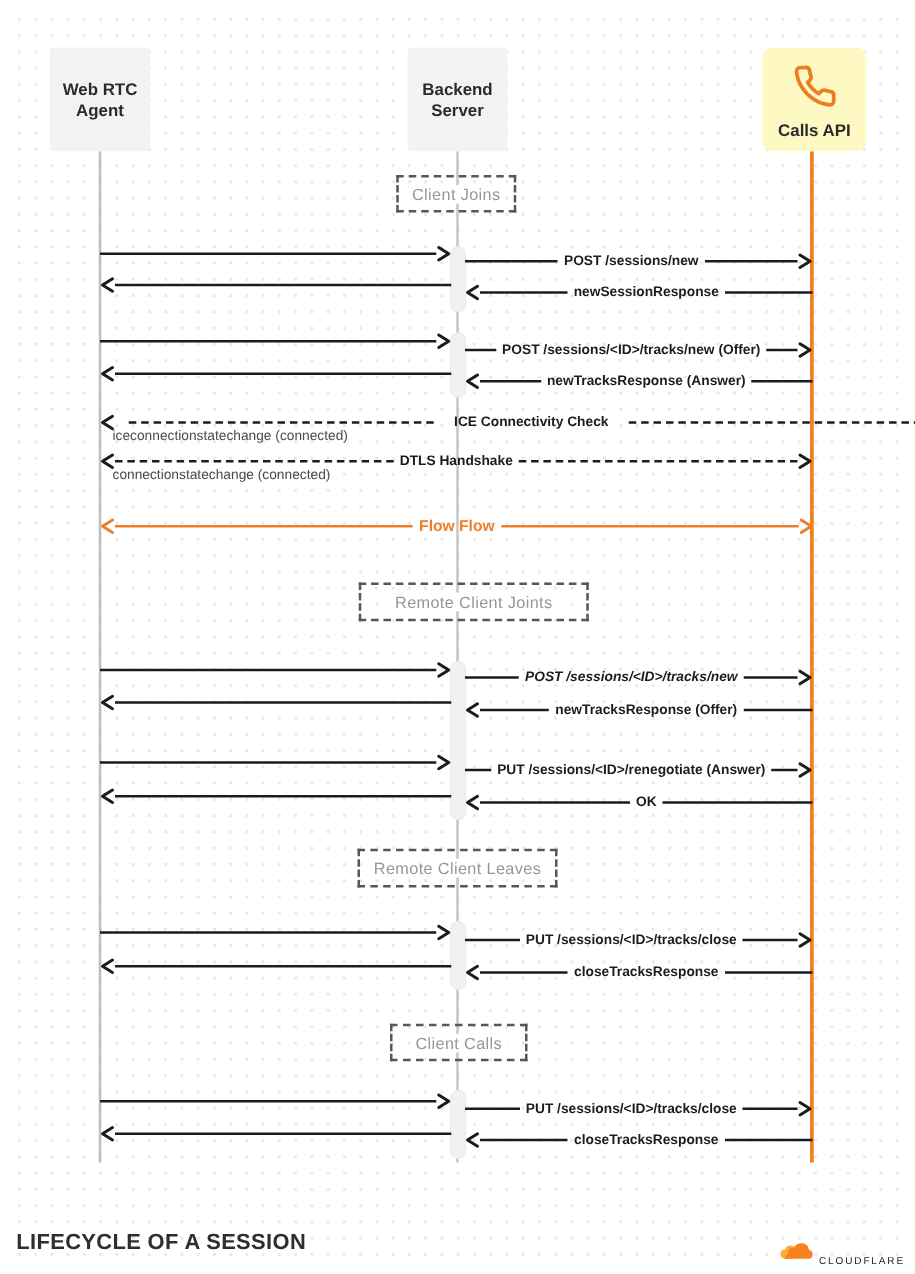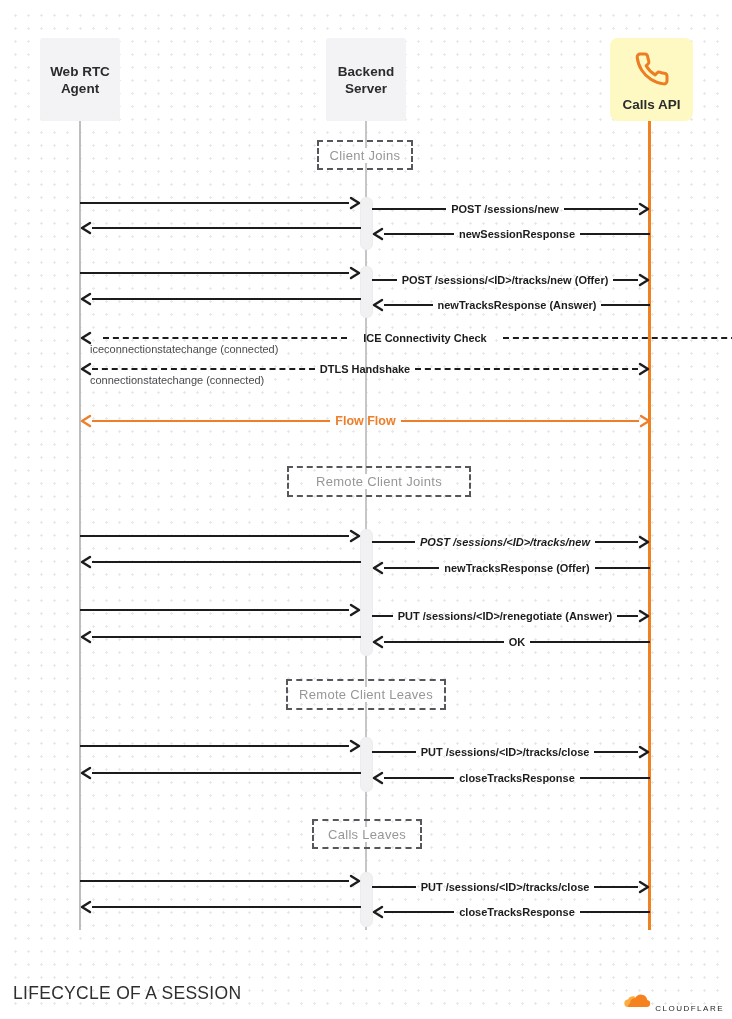--- a/index.html
+++ b/index.html
@@ -29,21 +29,21 @@
   
   .arrow{position:absolute;display:flex;align-items:center;height:16px;margin-top:-8px;z-index:3;}
   .seg{flex:1 1 auto;min-width:2px;height:2px;}
   .seg.dash{height:0;background:none !important;border-top:2px dashed #1c1c1e;}
   .seg.media-seg{height:2.5px;}
   .mlabel{flex:0 0 auto;font-weight:700;font-size:11px;color:#1c1c1e;padding:0 5px;white-space:nowrap;}
   .mlabel.media-label{color:#ed7f2a;font-size:12.5px;}
   .head{flex:0 0 auto;display:flex;align-items:center;}
   .sublabel{position:absolute;font-size:11px;color:#4a4b4f;z-index:3;white-space:nowrap;}
   
-  .footer-title{position:absolute;left:13px;top:983px;font-size:17.5px;font-weight:400;letter-spacing:.3px;color:#2e2e30;z-index:5;}
+  .footer-title{position:absolute;left:13px;top:983px;font-size:17.5px;font-weight:700;letter-spacing:.3px;color:#2e2e30;z-index:5;}
   .logo{position:absolute;right:8px;top:989px;display:flex;align-items:center;gap:4px;z-index:5;}
   .logo-text{font-size:8px;font-weight:400;letter-spacing:1.5px;color:#1f1f21;margin-top:15px;}
 </style>
 </head>
 <body>
 
 <div id="canvas">
   <div class="dots"></div>
 
   <div id="lifelines-layer">
@@ -327,21 +327,21 @@
       <div class="section" style="left: 317px; top: 140px; width: 96px; height: 30px; text-align: center;">
         <span class="section-label">Client Joins</span>
       </div>
       <div class="section" style="left: 287px; top: 447px; width: 184px; height: 31px; margin-top: 19px;">
         <span class="section-label">Remote Client Joints</span>
       </div>
       <div class="section" style="left: 286px; top: 679px; width: 160px; height: 31px;">
         <span class="section-label">Remote Client Leaves</span>
       </div>
       <div class="section" style="left: 312px; top: 819px; width: 110px; height: 30px;">
-        <span class="section-label">Calls Leaves</span>
+        <span class="section-label">Client Calls</span>
       </div>
     </div>
 
   <div class="actor" style="left:40px;">
     <div class="actor-label">
       <div>Web RTC</div>
       <div>Agent</div>
     </div>
   </div>
   <div class="actor" style="left:326px;">

